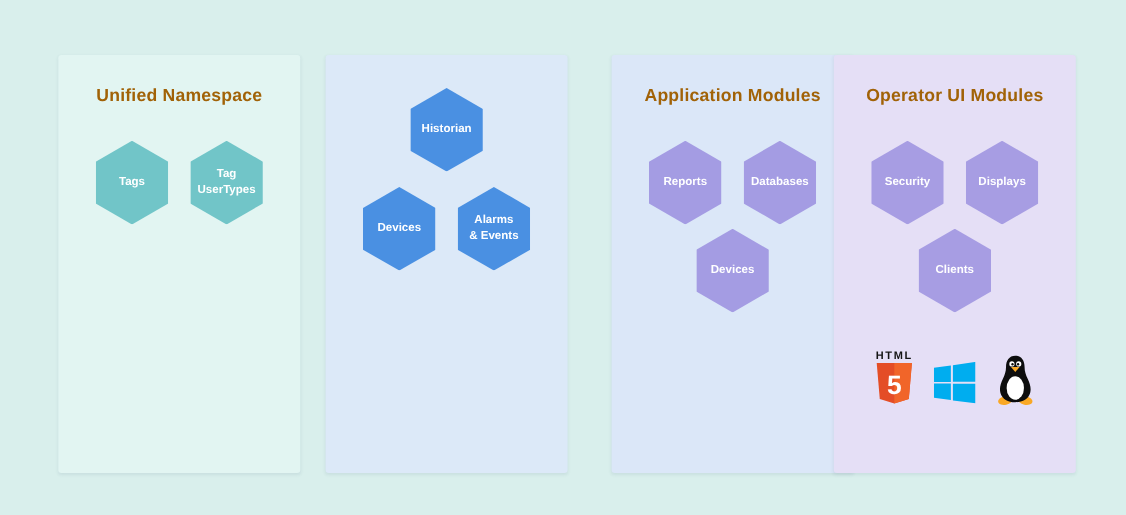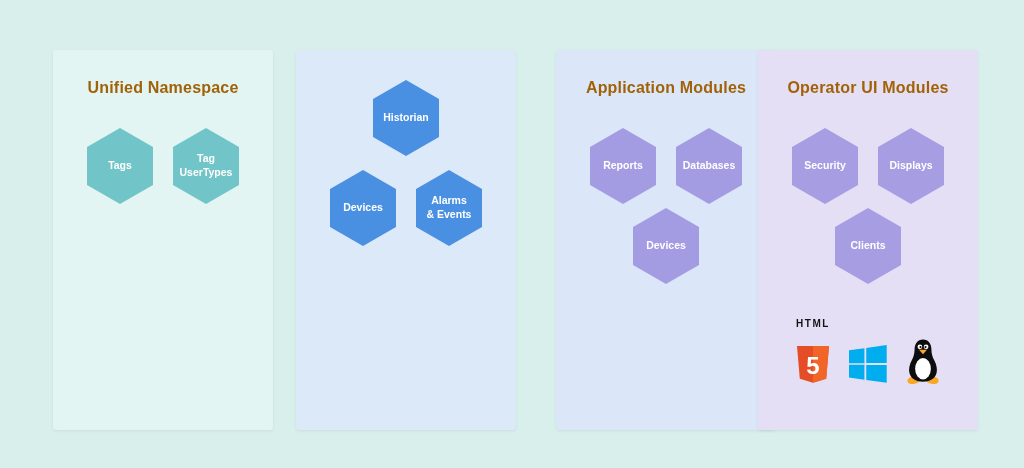--- a/index.html
+++ b/index.html
@@ -69,21 +69,21 @@
     justify-content:center;
     align-items:flex-end;
     gap:18px;
   }
   .icon { display:flex; flex-direction:column; align-items:center; }
   .html-word {
     font-size:10px;
     font-weight:800;
     letter-spacing:1.5px;
     color:#141414;
-    margin-bottom:17px;
+    margin-bottom:1px;
   }
   .five {
     fill:#ffffff;
     font-size:60px;
     font-weight:700;
     font-family:"Liberation Sans", sans-serif;
   }
   .win-icon { margin-bottom:3px; }
 </style>
 </head>

